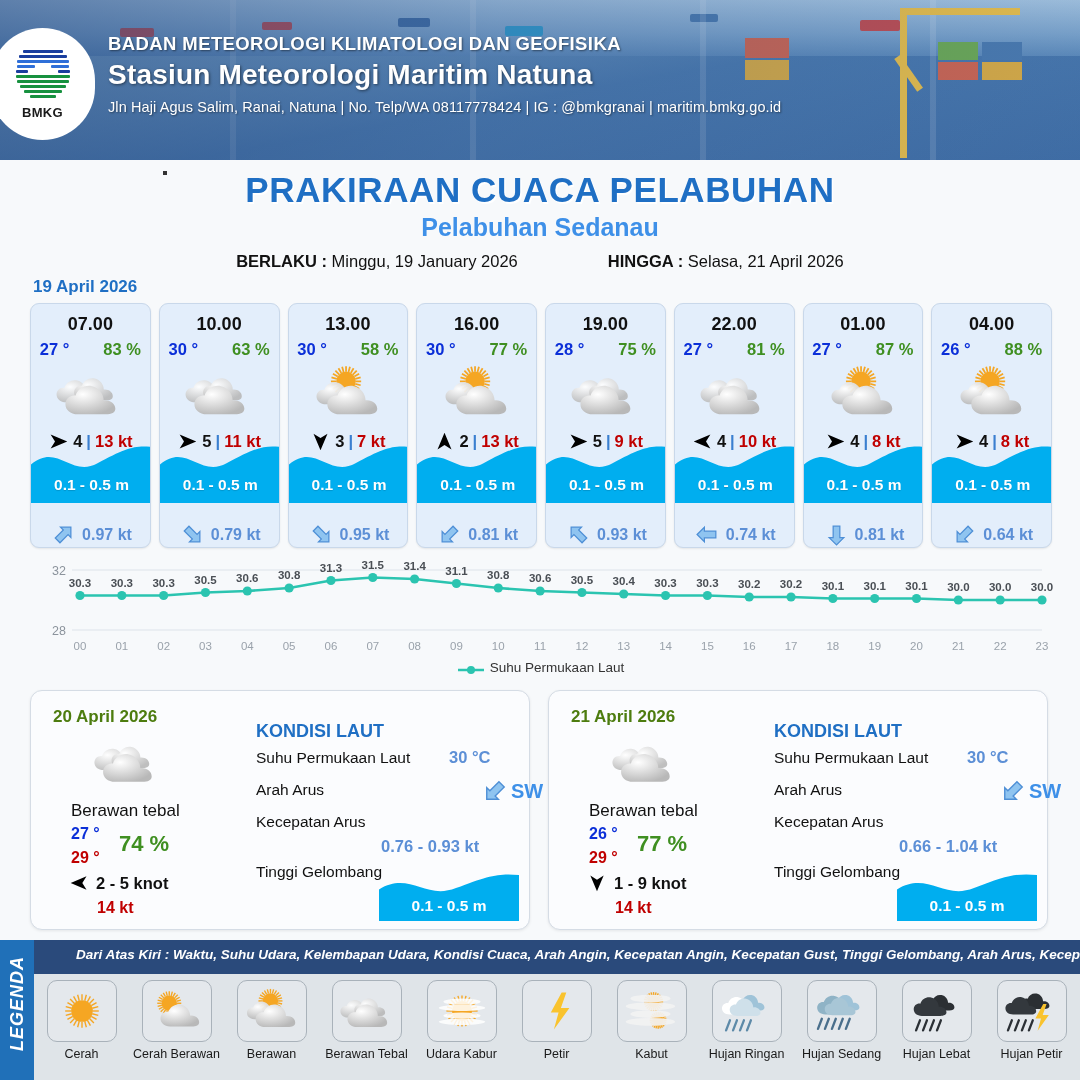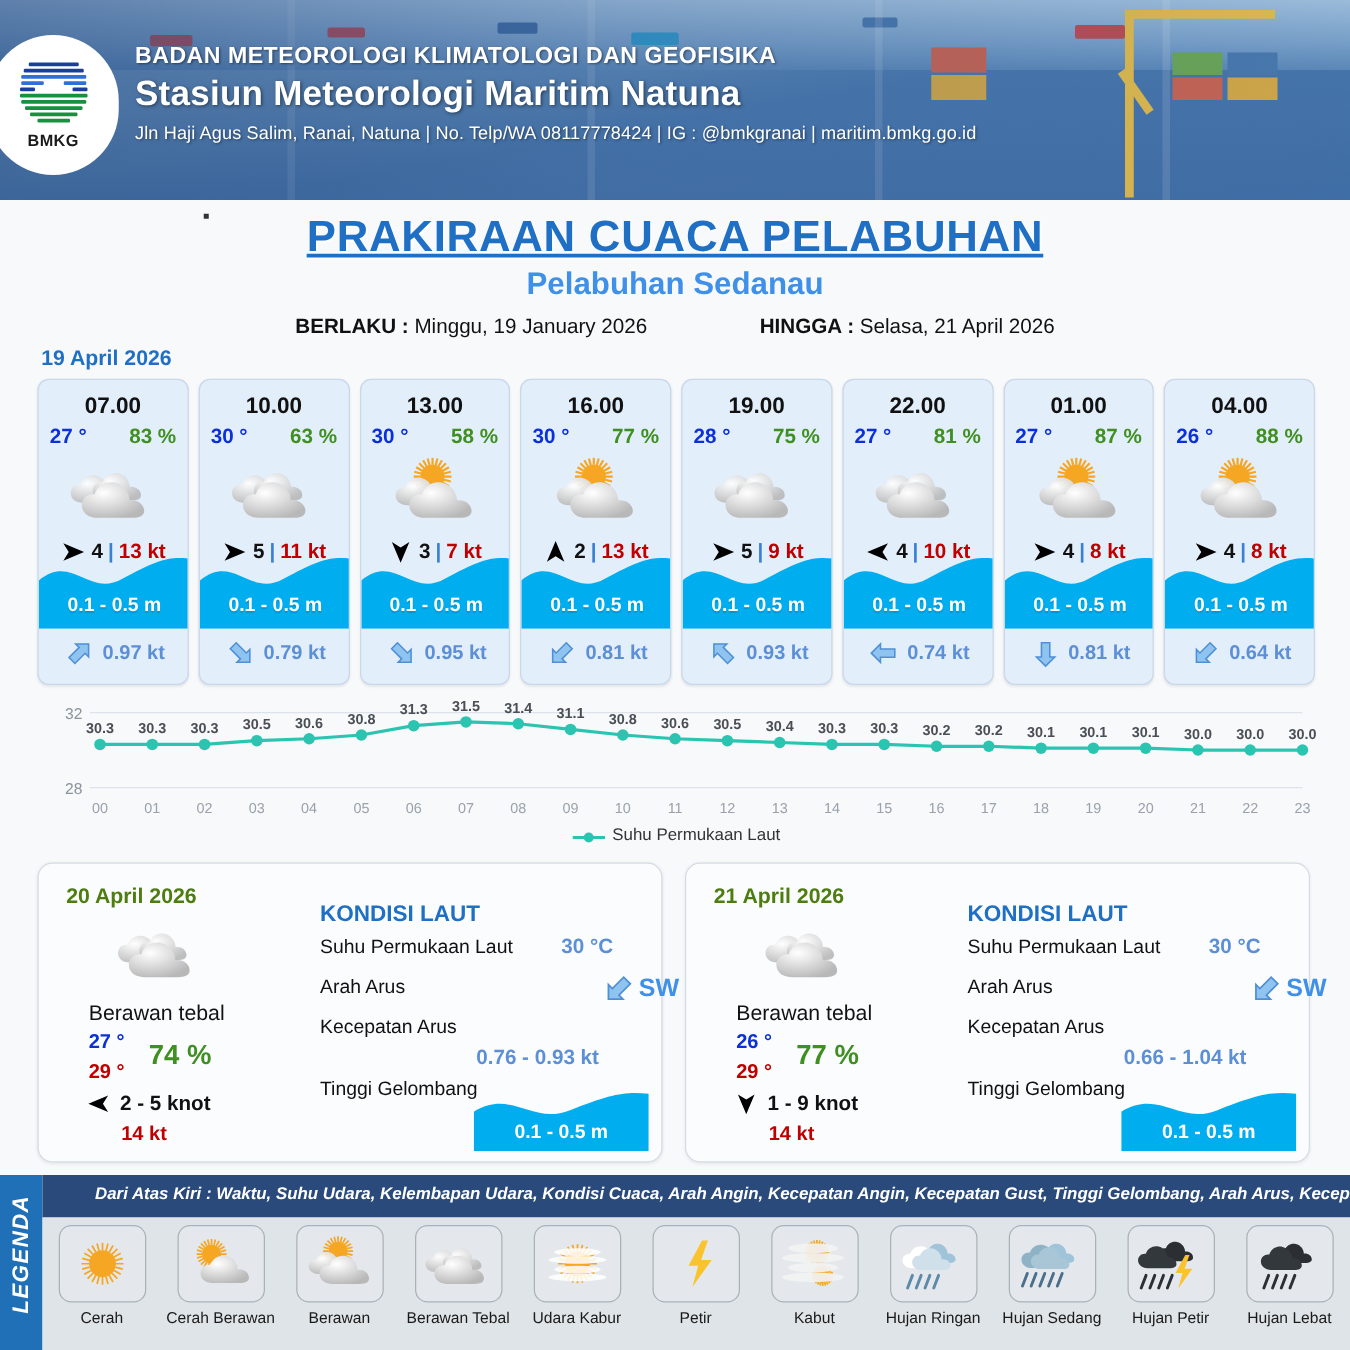--- a/index.html
+++ b/index.html
@@ -63,21 +63,20 @@
     color:#ffffff; font-size:14.5px; margin-top:8px; letter-spacing:.1px;
     text-shadow:1px 1px 2px rgba(0,0,0,.45);
   }
 
   
   #title-block { position:absolute; left:0; top:170px; width:1080px; text-align:center; }
   #dot-mark { position:absolute; left:163px; top:1px; width:4px; height:4px; background:#333; }
   #main-title {
     font-size:35px; font-weight:bold; color:#1F6FC4; letter-spacing:.6px;
     text-shadow: 1.5px 1.5px 0 rgba(255,255,255,.9);
-    text-decoration: underline;
   }
   #sub-title { font-size:25px; font-weight:bold; color:#3E90E8; margin-top:3px; }
   #validity-row {
     margin-top:10px; font-size:16.5px; color:#111;
     display:flex; justify-content:center; gap:90px;
   }
   .vlabel { font-weight:bold; }
   .vval { font-weight:normal; }
 
   
@@ -108,21 +107,21 @@
   .w-gust { color:#c00000; }
   .c-wave {
     position:absolute; left:0; bottom:44px; width:121px; height:58px;
   }
   .c-wave svg { position:absolute; left:0; bottom:0; width:121px; height:58px; }
   .c-wave-label {
     position:absolute; left:0; bottom:9px; width:121px; text-align:center;
     color:#fff; font-size:15.5px; font-weight:bold; text-shadow:0 1px 1px rgba(0,0,0,.15);
   }
   .c-current {
-    position:absolute; left:0; bottom:12px; width:121px;
+    position:absolute; left:0; bottom:0; width:121px;
     display:flex; align-items:center; justify-content:center; gap:6px;
   }
   .c-cur-val { font-size:16px; font-weight:bold; color:#5C8FD6; }
 
   
   #chart-wrap { position:absolute; left:28px; top:560px; width:1026px; height:120px; }
   #chart-svg { position:absolute; left:0; top:0; }
   #legend-line {
     position:absolute; left:0; top:100px; width:1026px;
     display:flex; align-items:center; justify-content:center; gap:6px;
@@ -1228,53 +1227,53 @@
               <line x1="50" y1="38" x2="45" y2="51" stroke="#4a6f8c" stroke-width="3" stroke-linecap="round"></line>
             </g>
           </svg>
         </div>
         <div class="leg-label">Hujan Sedang</div>
       </div>
       <div class="leg-item">
         <div class="leg-box">
           <svg width="62" height="48" viewBox="0 0 80 56">
             <defs>
+              <radialGradient id="g19" cx="35%" cy="30%" r="75%">
+                <stop offset="0%" stop-color="#ffffff"></stop>
+                <stop offset="100%" stop-color="#b8b8b8"></stop>
+              </radialGradient>
+            </defs>
+            <path d="M22,46 C12,46 6,40 6,33 C6,26 12,21 19,22 C22,13 31,8 40,10 C49,12 55,20 55,28 C63,27 70,32 70,39 C70,44 65,46 58,46 Z" fill="#2b2f33" opacity="1" transform="translate(24,2) scale(0.55)"></path>
+            <path d="M22,46 C12,46 6,40 6,33 C6,26 12,21 19,22 C22,13 31,8 40,10 C49,12 55,20 55,28 C63,27 70,32 70,39 C70,44 65,46 58,46 Z" fill="#33383d" opacity="1" transform="translate(6,4) scale(0.66)"></path>
+            <g>
+              <line x1="18" y1="40" x2="13" y2="53" stroke="#2b3035" stroke-width="3" stroke-linecap="round"></line>
+              <line x1="27" y1="40" x2="22" y2="53" stroke="#2b3035" stroke-width="3" stroke-linecap="round"></line>
+              <line x1="36" y1="40" x2="31" y2="53" stroke="#2b3035" stroke-width="3" stroke-linecap="round"></line>
+              <line x1="45" y1="40" x2="40" y2="53" stroke="#2b3035" stroke-width="3" stroke-linecap="round"></line>
+            </g>
+          </svg>
+        </div>
+        <div class="leg-label">Hujan Lebat</div>
+      </div>
+      <div class="leg-item">
+        <div class="leg-box">
+          <svg width="62" height="48" viewBox="0 0 80 56">
+            <defs>
               <radialGradient id="g20" cx="35%" cy="30%" r="75%">
                 <stop offset="0%" stop-color="#ffffff"></stop>
                 <stop offset="100%" stop-color="#b8b8b8"></stop>
               </radialGradient>
             </defs>
             <path d="M22,46 C12,46 6,40 6,33 C6,26 12,21 19,22 C22,13 31,8 40,10 C49,12 55,20 55,28 C63,27 70,32 70,39 C70,44 65,46 58,46 Z" fill="#2b2f33" opacity="1" transform="translate(24,0) scale(0.55)"></path>
             <path d="M22,46 C12,46 6,40 6,33 C6,26 12,21 19,22 C22,13 31,8 40,10 C49,12 55,20 55,28 C63,27 70,32 70,39 C70,44 65,46 58,46 Z" fill="#33383d" opacity="1" transform="translate(2,4) scale(0.62)"></path>
             <g>
               <line x1="14" y1="40" x2="9" y2="53" stroke="#2b3035" stroke-width="3" stroke-linecap="round"></line>
               <line x1="23" y1="40" x2="18" y2="53" stroke="#2b3035" stroke-width="3" stroke-linecap="round"></line>
               <line x1="32" y1="40" x2="27" y2="53" stroke="#2b3035" stroke-width="3" stroke-linecap="round"></line>
               <line x1="41" y1="40" x2="36" y2="53" stroke="#2b3035" stroke-width="3" stroke-linecap="round"></line>
             </g>
             <path d="M34,4 L20,30 L30,30 L24,52 L44,24 L33,24 L40,4 Z" fill="#F9C32E" transform="translate(30,16) scale(0.72)"></path>
           </svg>
         </div>
         <div class="leg-label">Hujan Petir</div>
       </div>
-      <div class="leg-item">
-        <div class="leg-box">
-          <svg width="62" height="48" viewBox="0 0 80 56">
-            <defs>
-              <radialGradient id="g19" cx="35%" cy="30%" r="75%">
-                <stop offset="0%" stop-color="#ffffff"></stop>
-                <stop offset="100%" stop-color="#b8b8b8"></stop>
-              </radialGradient>
-            </defs>
-            <path d="M22,46 C12,46 6,40 6,33 C6,26 12,21 19,22 C22,13 31,8 40,10 C49,12 55,20 55,28 C63,27 70,32 70,39 C70,44 65,46 58,46 Z" fill="#2b2f33" opacity="1" transform="translate(24,2) scale(0.55)"></path>
-            <path d="M22,46 C12,46 6,40 6,33 C6,26 12,21 19,22 C22,13 31,8 40,10 C49,12 55,20 55,28 C63,27 70,32 70,39 C70,44 65,46 58,46 Z" fill="#33383d" opacity="1" transform="translate(6,4) scale(0.66)"></path>
-            <g>
-              <line x1="18" y1="40" x2="13" y2="53" stroke="#2b3035" stroke-width="3" stroke-linecap="round"></line>
-              <line x1="27" y1="40" x2="22" y2="53" stroke="#2b3035" stroke-width="3" stroke-linecap="round"></line>
-              <line x1="36" y1="40" x2="31" y2="53" stroke="#2b3035" stroke-width="3" stroke-linecap="round"></line>
-              <line x1="45" y1="40" x2="40" y2="53" stroke="#2b3035" stroke-width="3" stroke-linecap="round"></line>
-            </g>
-          </svg>
-        </div>
-        <div class="leg-label">Hujan Lebat</div>
-      </div>
     </div>
 </div>
 
 </body></html>

